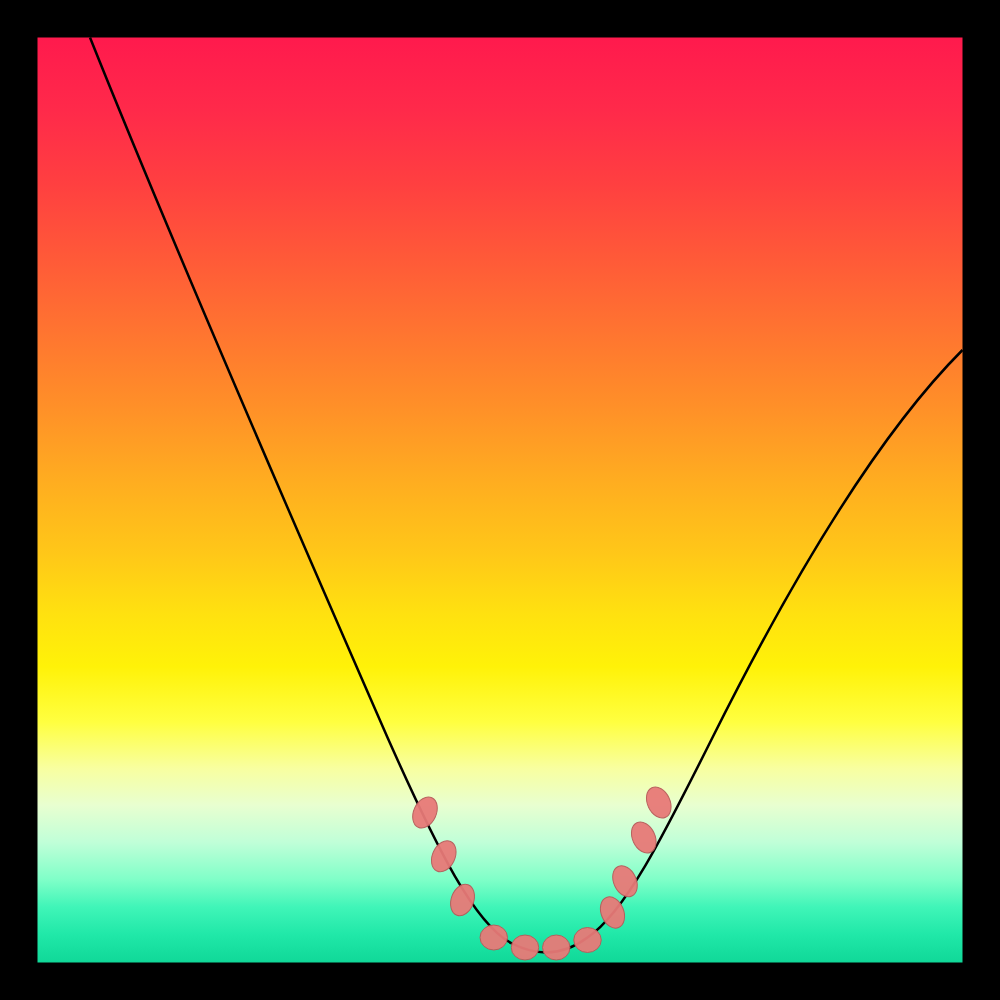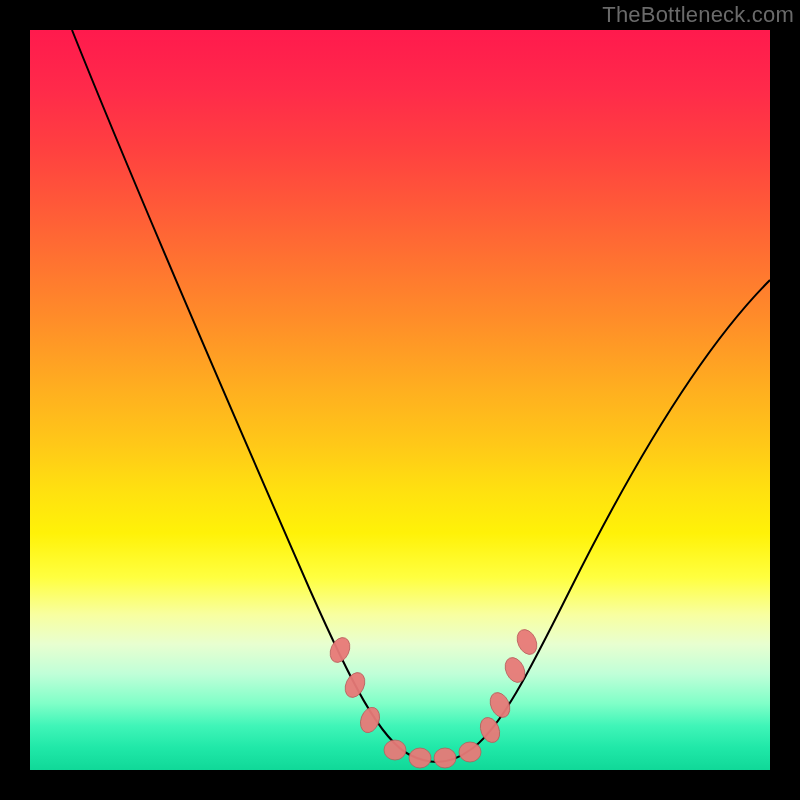--- a/index.html
+++ b/index.html
@@ -72,21 +72,20 @@
     fill: #e87a78;
     stroke: #b85a5a;
     stroke-width: 0.8;
     opacity: 0.95;
   }
 </style>
 </head>
 <body>
 
 <div class="frame">
-  <div class="watermark">TheBottleneck.com</div>
   <div class="plot-area">
     <svg class="curve" viewBox="0 0 740 740">
       <path class="curve-path" d="M 42 0
            C 110 170, 210 400, 280 560
            C 320 650, 350 710, 380 725
            C 400 735, 420 735, 440 720
            C 470 700, 500 640, 540 560
            C 600 440, 670 320, 740 250"></path>
 
       <g>

